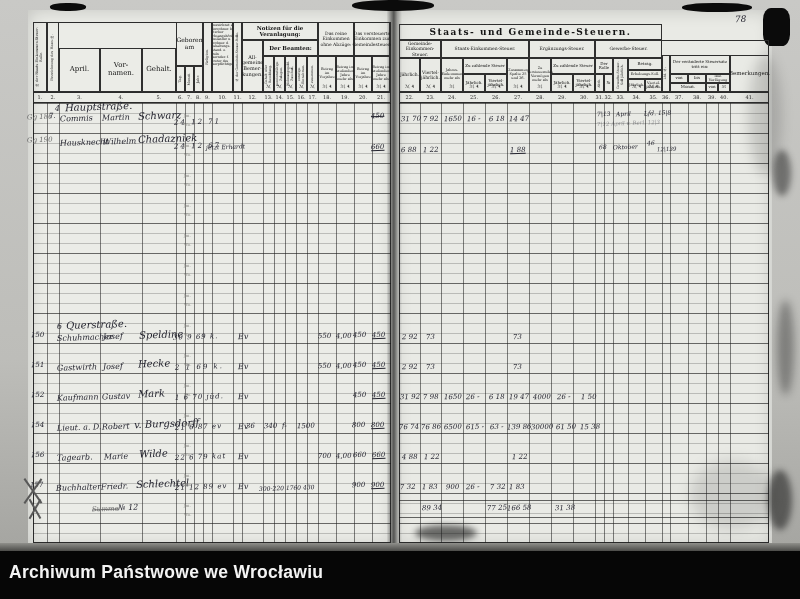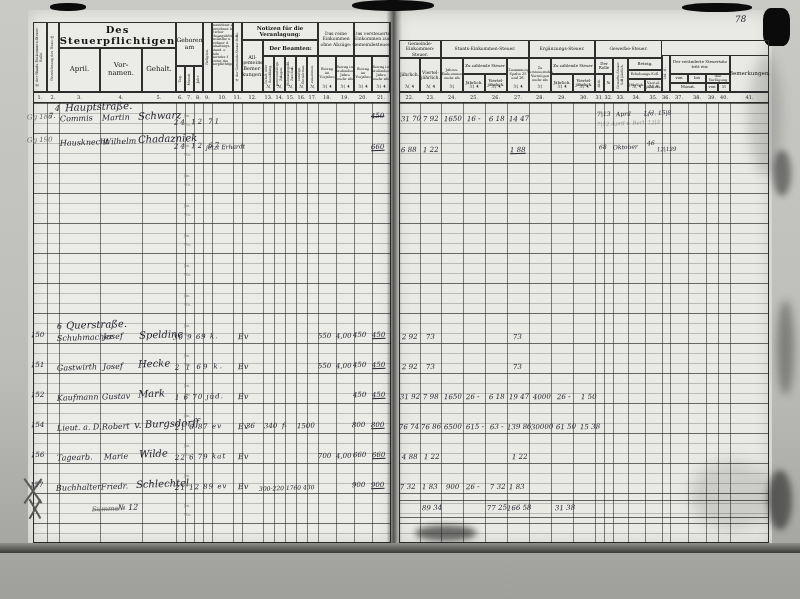--- a/index.html
+++ b/index.html
@@ -63,21 +63,20 @@
 
   <div class="frame" style="left:33px;top:22px;width:358px;height:521px;"></div>
   <div class="frame" style="left:399px;top:40px;width:370px;height:503px;"></div>
 
   <div class="box" style="left:33px;top:22px;width:14px;height:70px;font-size:3.5px;">
       <span class="vt">№ der Staats-Einkommen-Steuer-Rolle.</span>
     </div>
   <div class="box" style="left:47px;top:22px;width:12px;height:70px;font-size:3.5px;">
       <span class="vt">Bezeichnung des Haus-№.</span>
     </div>
-  <div class="box b" style="left:59px;top:22px;width:117px;height:26px;font-size:10px;letter-spacing:1px;">Des Steuerpflichtigen</div>
   <div class="box" style="left:59px;top:48px;width:41px;height:44px;font-size:7px;">April.</div>
   <div class="box" style="left:100px;top:48px;width:42px;height:44px;font-size:7px;">Vor-namen.</div>
   <div class="box" style="left:142px;top:48px;width:34px;height:44px;font-size:7px;">Gehalt.</div>
   <div class="box" style="left:176px;top:22px;width:27px;height:44px;font-size:6px;">Geboren am</div>
   <div class="box" style="left:176px;top:66px;width:9px;height:26px;font-size:3.5px;">
       <span class="vt">Tag.</span>
     </div>
   <div class="box" style="left:185px;top:66px;width:9px;height:26px;font-size:3.5px;">
       <span class="vt">Monat.</span>
     </div>
@@ -109,20 +108,21 @@
   <div class="box" style="left:307px;top:56px;width:11px;height:36px;font-size:3.2px;">
       <span class="vt">zusammen.</span>
     </div>
   <div class="box" style="left:318px;top:22px;width:36px;height:34px;font-size:4.5px;">Das reine Einkommen ohne Abzüge:</div>
   <div class="box" style="left:354px;top:22px;width:36px;height:34px;font-size:4.5px;">Das versteuerte Einkommen zur Gemeindesteuer:</div>
   <div class="box" style="left:318px;top:56px;width:18px;height:36px;font-size:3.5px;">Betrag im Vorjahre</div>
   <div class="box" style="left:336px;top:56px;width:18px;height:36px;font-size:3.5px;">Betrag im laufenden Jahre mehr als</div>
   <div class="box" style="left:354px;top:56px;width:18px;height:36px;font-size:3.5px;">Betrag im Vorjahre</div>
   <div class="box" style="left:372px;top:56px;width:18px;height:36px;font-size:3.5px;">Betrag im laufenden Jahre mehr als</div>
 
+  <div class="box b" style="left:399px;top:24px;width:263px;height:16px;font-size:9px;letter-spacing:1.5px;">Staats- und Gemeinde-Steuern.</div>
   <div class="box" style="left:399px;top:40px;width:42px;height:18px;font-size:4.5px;">Gemeinde- Einkommen-Steuer.</div>
   <div class="box" style="left:399px;top:58px;width:21px;height:34px;font-size:4.5px;">Jährlich.</div>
   <div class="box" style="left:420px;top:58px;width:21px;height:34px;font-size:4.5px;">Viertel- jährlich.</div>
   <div class="box" style="left:441px;top:40px;width:88px;height:18px;font-size:4.5px;">Staats-Einkommen-Steuer.</div>
   <div class="box" style="left:441px;top:58px;width:22px;height:34px;font-size:3.5px;">Jahres-Einkommen mehr als</div>
   <div class="box" style="left:463px;top:58px;width:44px;height:16px;font-size:4px;">Zu zahlende Steuer</div>
   <div class="box" style="left:463px;top:74px;width:22px;height:18px;font-size:4px;">Jährlich.</div>
   <div class="box" style="left:485px;top:74px;width:22px;height:18px;font-size:4px;">Viertel- jährlich.</div>
   <div class="box" style="left:507px;top:58px;width:22px;height:34px;font-size:3.5px;">Zusammen Spalte 25 und 26.</div>
   <div class="box" style="left:529px;top:40px;width:66px;height:18px;font-size:4.5px;">Ergänzungs-Steuer.</div>
@@ -403,20 +403,23 @@
   <span class="hw hw7" style="left:466px;top:483px;">26 -</span>
   <span class="hw hw7" style="left:490px;top:483px;">7 32</span>
   <span class="hw hw7" style="left:509px;top:483px;">1 83</span>
 
   <span class="hw hw7" style="left:422px;top:504px;">89 34</span>
   <span class="hw hw7" style="left:487px;top:504px;">77 25</span>
   <span class="hw hw7" style="left:507px;top:504px;">166 58</span>
   <span class="hw hw7" style="left:555px;top:504px;">31 38</span>
 
   <div style="position:absolute;left:0;top:543px;width:800px;height:10px;background:linear-gradient(180deg,#8f8f8b,#3a3a38);"></div>
+  <div id="footerbar">
+    <span>Archiwum Państwowe we Wrocławiu</span>
+  </div>
 <span class="cur" style="left: 260.5px; top: 84px; width: 16px;">ℳ</span>
     <span class="cur" style="left: 271.5px; top: 84px; width: 16px;">ℳ</span>
     <span class="cur" style="left: 282.5px; top: 84px; width: 16px;">ℳ</span>
     <span class="cur" style="left: 293.5px; top: 84px; width: 16px;">ℳ</span>
     <span class="cur" style="left: 304.5px; top: 84px; width: 16px;">ℳ</span>
     <span class="cur" style="left: 319px; top: 84px; width: 16px;">ℳ ₰</span>
     <span class="cur" style="left: 337px; top: 84px; width: 16px;">ℳ ₰</span>
     <span class="cur" style="left: 355px; top: 84px; width: 16px;">ℳ ₰</span>
     <span class="cur" style="left: 373px; top: 84px; width: 16px;">ℳ ₰</span>
     <span class="cur" style="left: 401.5px; top: 84px; width: 16px;">ℳ ₰</span>

